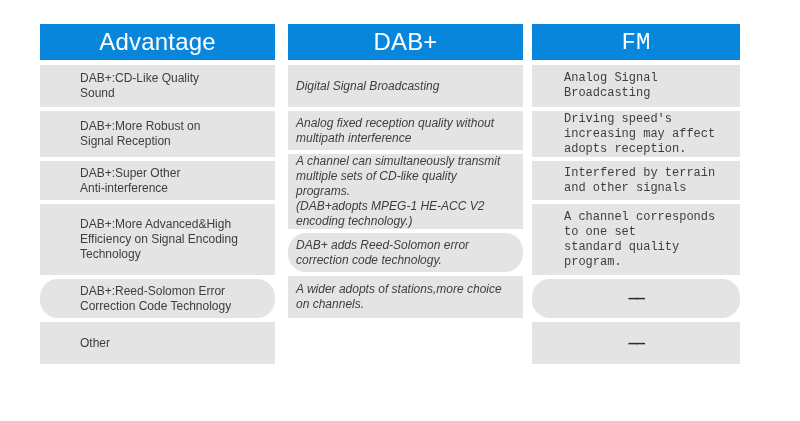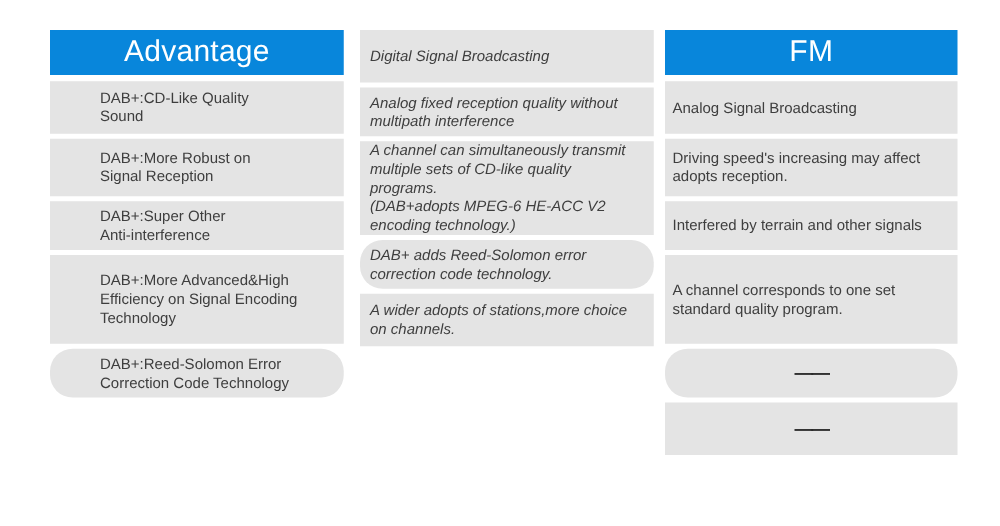--- a/index.html
+++ b/index.html
@@ -17,21 +17,21 @@
   }
   .table {
     position: absolute;
     left: 40px;
     top: 24px;
     display: flex;
     align-items: flex-start;
   }
   .col { width: 235px; display: flex; flex-direction: column; }
   .col-dab { margin-left: 13px; }
-  .col-fm  { margin-left: 9px; width: 234px; }
+  .col-fm  { margin-left: 9px; width: 208px; font-family: Liberation Mono, monospace; }
 
   .col-header {
     height: 36px;
     background: #0886db;
     color: #ffffff;
     font-size: 24px;
     font-weight: 400;
     display: flex;
     align-items: center;
     justify-content: center;
@@ -51,21 +51,21 @@
   }
   .h1 { min-height: 42px; }
   .h2 { min-height: 46px; }
   .h3 { min-height: 39px; }
   .h4 { min-height: 71px; }
   .h5 { min-height: 39px; border-radius: 18px; }
   .h6 { min-height: 42px; }
 
   .col-adv .cell { padding-left: 40px; padding-right: 6px; }
   .col-dab .cell { padding-left: 8px;  padding-right: 18px; font-style: italic; }
-  .col-fm  .cell { padding-left: 6px; padding-right: 4px; }
+  .col-fm  .cell { padding-left: 32px; padding-right: 4px; }
 
   .cell.dash {
     justify-content: center;
     padding: 0;
     font-size: 15px;
     font-weight: bold;
     letter-spacing: -1.5px;
     color: #2b2b2b;
     white-space: nowrap;
   }
@@ -82,29 +82,31 @@
 Sound</div>
       <div class="cell h2">DAB+:More Robust on
 Signal Reception</div>
       <div class="cell h3">DAB+:Super Other
 Anti-interference</div>
       <div class="cell h4">DAB+:More Advanced&amp;High
 Efficiency on Signal Encoding
 Technology</div>
       <div class="cell h5">DAB+:Reed-Solomon Error
 Correction Code Technology</div>
+      <div class="cell h6">Other</div>
     </div>
 
     <div class="col col-dab">
+      <div class="col-header">DAB+</div>
       <div class="cell h1">Digital Signal Broadcasting</div>
       <div class="cell h3">Analog fixed reception quality without
 multipath interference</div>
       <div class="cell h4">A channel can simultaneously transmit
 multiple sets of CD-like quality programs.
-(DAB+adopts MPEG-6 HE-ACC V2
+(DAB+adopts MPEG-1 HE-ACC V2
 encoding technology.)</div>
       <div class="cell h5">DAB+ adds Reed-Solomon error
 correction code technology.</div>
       <div class="cell h6">A wider adopts of stations,more choice
 on channels.</div>
     </div>
 
     <div class="col col-fm">
       <div class="col-header">FM</div>
       <div class="cell h1">Analog Signal Broadcasting</div>

